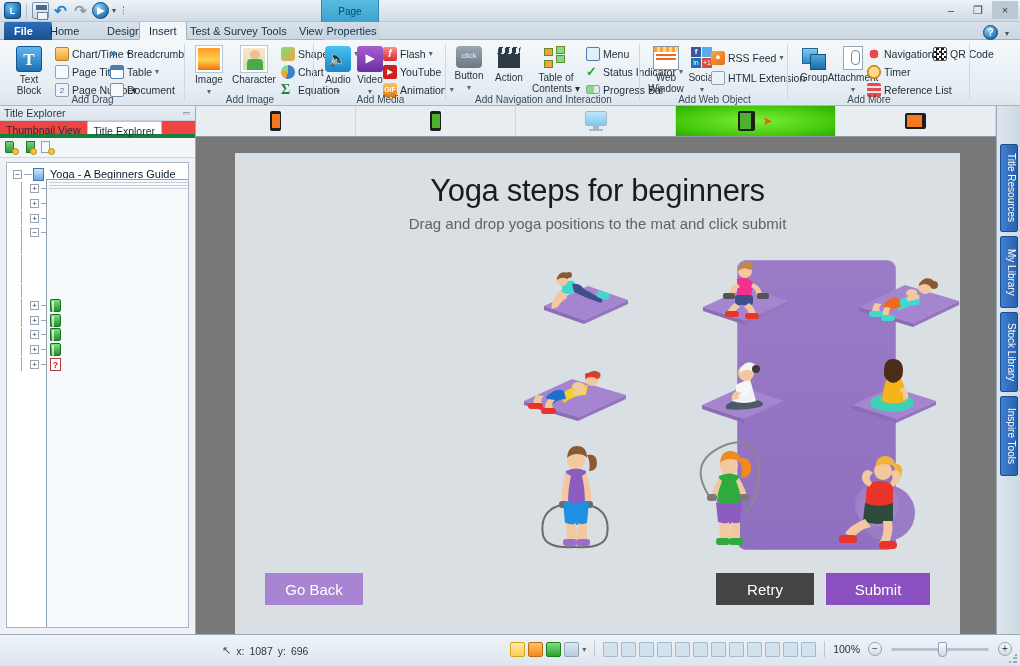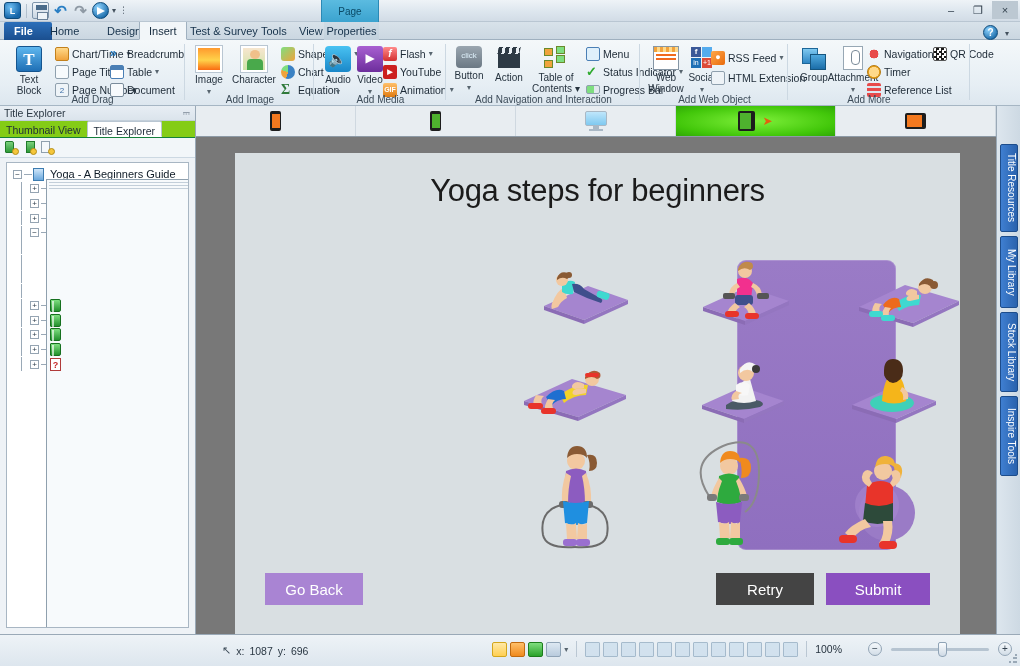--- a/index.html
+++ b/index.html
@@ -140,21 +140,21 @@
     border:1.5px solid #7b8b99; border-radius:4px; }
 
   
   .leftpanel {
     position:absolute; left:0; top:106px; width:196px; height:528px;
     background:#eef2f6; border-right:1px solid #9aa9b7;
   }
   .lp-head { height:15px; padding:1px 4px; font-size:10.5px; color:#2b3844;
     background:linear-gradient(180deg,#e8eef4,#dbe4ec); border-bottom:1px solid #c3cfda; position:relative; }
   .lp-pin { position:absolute; right:5px; top:2px; font-size:9px; color:#49596a; cursor:pointer; }
-  .lp-tabs { display:flex; height:17px; background:#84cc16; border-bottom:1px solid #15803d; }
+  .lp-tabs { display:flex; height:17px; background:#ef4444; border-bottom:4px solid #15803d; }
   .lp-tab { padding:1px 6px 0; font-size:10.5px; color:#1e2b38; line-height:16px; cursor:pointer; }
   .lp-tab.active { background:#fff; border:1px solid #b9c6d2; border-bottom:1px solid #fff;
     border-radius:2px 2px 0 0; }
   .lp-toolbar { height:20px; background:#f2f6f9; border-bottom:1px solid #ccd8e2;
     display:flex; align-items:center; gap:3px; padding-left:4px; }
   .lpt-ico { width:15px; height:15px; position:relative; cursor:pointer; }
   .lpt-ico .bk { position:absolute; left:1px; top:1px; width:9px; height:12px;
     background:linear-gradient(180deg,#7ad07c,#2e9a37); border:1px solid #1f7a2a; border-radius:1px 2px 2px 1px; }
   .lpt-ico .bk2 { position:absolute; left:4px; top:1px; width:9px; height:12px;
     background:linear-gradient(180deg,#7ad07c,#2e9a37); border:1px solid #1f7a2a; }
@@ -263,21 +263,21 @@
   .sb-right { position:absolute; right:8px; top:6px; display:flex; align-items:center; gap:4px; }
   .sbg { display:flex; align-items:center; gap:3px; }
   .sbi { width:15px; height:15px; border-radius:2px; cursor:pointer; position:relative; }
   .sbi.hl { background:linear-gradient(180deg,#ffe9a8,#ffcf52); border:1px solid #d3a61c; }
   .sbi.o1 { background:linear-gradient(180deg,#ffc06a,#f08a1e); border:1px solid #c06a10; }
   .sbi.g1 { background:linear-gradient(180deg,#7fdd7f,#2ba32b); border:1px solid #1d7d1d; }
   .sbi.b1 { background:linear-gradient(180deg,#dde8f2,#b9cbdd); border:1px solid #8fa3b6; }
   .sbi-al { width:15px; height:15px; cursor:pointer; opacity:.85;
     background:#cfe0ee; border:1px solid #9bb2c6; border-radius:1px; }
   .sb-sep { width:1px; height:16px; background:#bac7d3; margin:0 4px; }
-  .zoomlabel { font-size:10.5px; color:#26333f; margin-right:22px;text-align:right; }
+  .zoomlabel { font-size:10.5px; color:#26333f; margin-right:4px;text-align:right; }
   .zbtn { width:14px; height:14px; border-radius:50%; background:linear-gradient(180deg,#f5f9fc,#d2dde7);
     border:1px solid #93a5b6; font-size:10px; line-height:12px; text-align:center;
     color:#33414e; cursor:pointer; }
   .ztrack { width:98px; height:3px; background:#b6c4d1; margin:0 5px; position:relative; border-radius:2px; }
   .zthumb { position:absolute; left:47px; top:-6px; width:9px; height:15px;
     background:linear-gradient(180deg,#fafcfe,#cfdae5); border:1px solid #8fa3b6; border-radius:2px 2px 4px 4px; cursor:pointer; }
   .resize-grip { position:absolute; right:2px; bottom:2px; width:10px; height:10px;
     background:
       radial-gradient(circle at 2px 8px,#9aa9b7 1px,transparent 1.2px),
       radial-gradient(circle at 6px 8px,#9aa9b7 1px,transparent 1.2px),
@@ -679,20 +679,21 @@
     <div class="devtab">
       <span class="dev-tab-l">
           <i></i>
         </span>
     </div>
   </div>
 
   <div class="canvaswrap">
     <div class="page">
       <div class="pg-title">Yoga steps for beginners</div>
+      <div class="pg-sub">Drag and drop yoga positions to the mat and click submit</div>
 
       <div class="dropmat"></div>
 
       <div class="pose" style="left:275px;top:105px">
         <svg width="122" height="68" viewBox="0 0 122 68">
           <g>
               <polygon points="34,48 78,28 118,42 74,62" fill="#a585cf"></polygon>
              <polygon points="34,48 34,52 74,66 74,62" fill="#8b6cb5"></polygon>
              <polygon points="74,62 74,66 118,46 118,42" fill="#9476c0"></polygon>
             </g>

